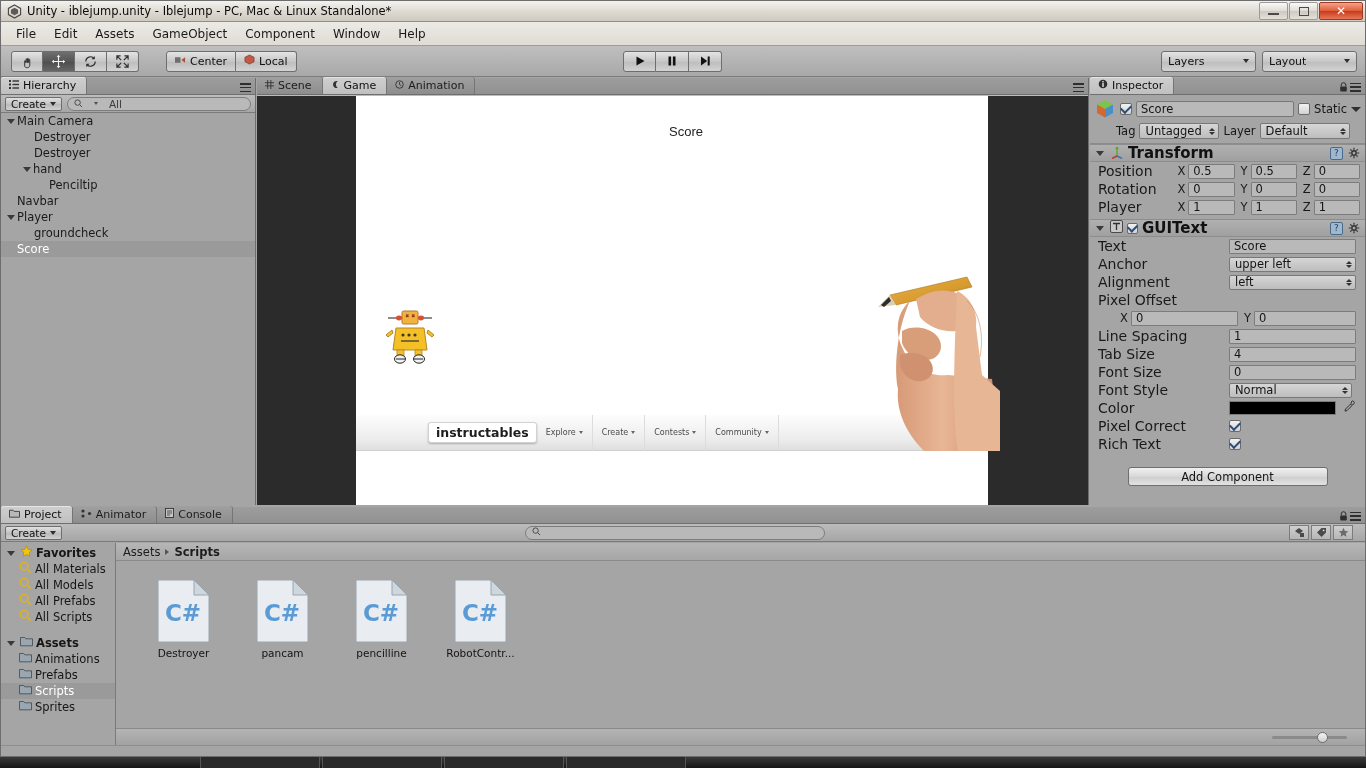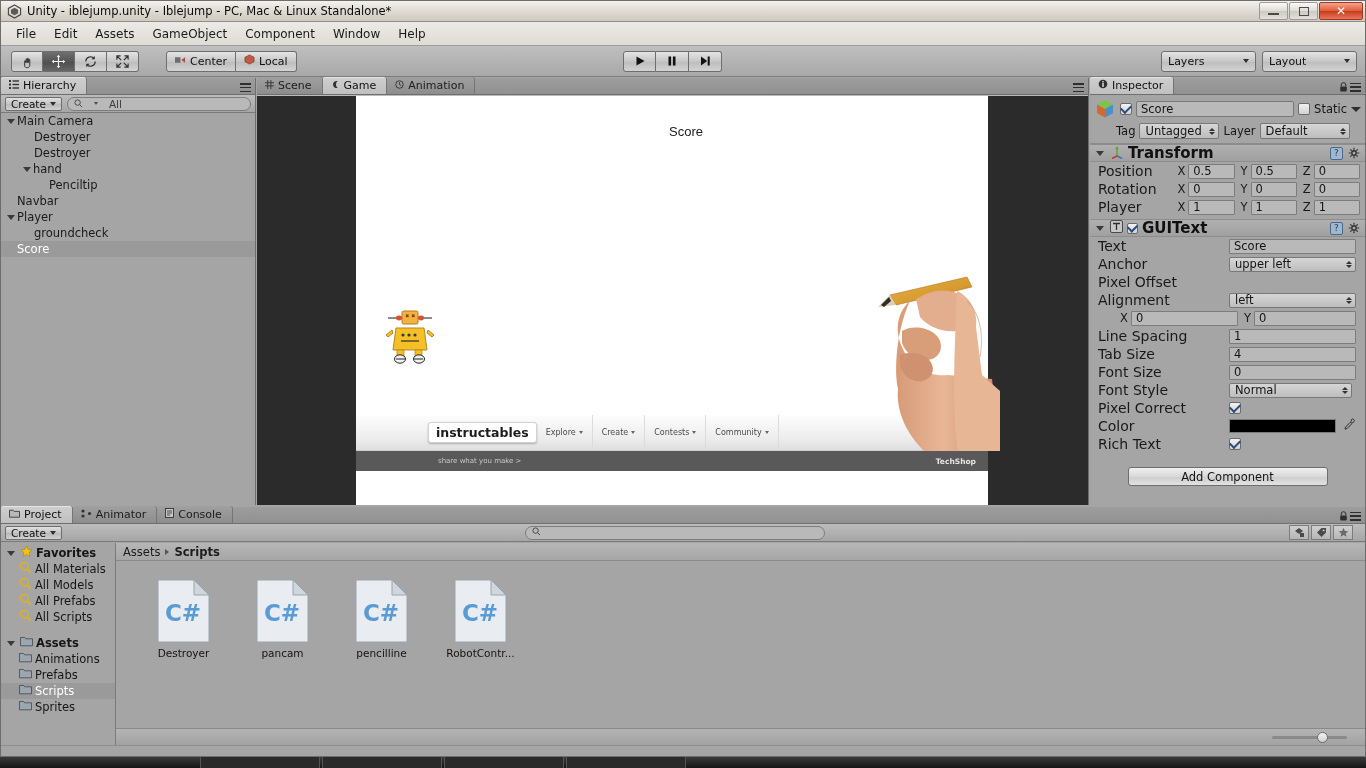--- a/index.html
+++ b/index.html
@@ -607,24 +607,20 @@
                 <span style="border-left:2.5px solid transparent;border-right:2.5px solid transparent;border-top:3px solid #666;"></span>
               </div>
               <div class="nb-item">
                 <span>Contests</span>
                 <span style="border-left:2.5px solid transparent;border-right:2.5px solid transparent;border-top:3px solid #666;"></span>
               </div>
               <div class="nb-item">
                 <span>Community</span>
                 <span style="border-left:2.5px solid transparent;border-right:2.5px solid transparent;border-top:3px solid #666;"></span>
               </div>
-            </div>
-            <div class="nb-bot">
-              <span style="margin-left:70px;">share what you make &gt;</span>
-              <span class="tshop">TechShop</span>
             </div>
           </div>
 
           <div id="hand-photo">
             <svg width="130" height="180" viewBox="0 0 130 180">
               <defs>
                 <linearGradient id="skin" x1="0" y1="0" x2="1" y2="0">
                   <stop offset="0%" stop-color="#d79a77"></stop>
                   <stop offset="45%" stop-color="#e8b696"></stop>
                   <stop offset="100%" stop-color="#c98a66"></stop>
@@ -793,33 +789,33 @@
           <span class="pname" style="width:128px;">Anchor</span>
           <span class="popup" style="flex:1;margin-right:4px;height:15px;">
             <span>upper left</span>
             <span class="updown">
                 <i class="u"></i>
                 <i class="d"></i>
               </span>
           </span>
         </div>
         <div class="prow">
-          <span class="pname" style="width:160px;">Pixel Offset</span>
-        </div>
-        <div class="prow">
           <span class="pname" style="width:128px;">Alignment</span>
           <span class="popup" style="flex:1;margin-right:4px;height:15px;">
             <span>left</span>
             <span class="updown">
                 <i class="u"></i>
                 <i class="d"></i>
               </span>
           </span>
         </div>
         <div class="prow">
+          <span class="pname" style="width:160px;">Pixel Offset</span>
+        </div>
+        <div class="prow">
           <span class="axis" style="margin-left:22px;">X</span>
           <span class="vfield" style="width:107px;">0</span>
           <span class="axis">Y</span>
           <span class="vfield" style="flex:1;margin-right:4px;">0</span>
         </div>
         <div class="prow">
           <span class="pname" style="width:128px;">Line Spacing</span>
           <span class="vfield" style="flex:1;margin-right:4px;">1</span>
         </div>
         <div class="prow">
@@ -834,31 +830,31 @@
           <span class="pname" style="width:128px;">Font Style</span>
           <span class="popup" style="flex:1;margin-right:8px;height:15px;">
             <span>Normal</span>
             <span class="updown">
                 <i class="u"></i>
                 <i class="d"></i>
               </span>
           </span>
         </div>
         <div class="prow">
-          <span class="pname" style="width:128px;">Pixel Correct</span>
-          <span class="chk on"></span>
-        </div>
-        <div class="prow">
           <span class="pname" style="width:128px;">Color</span>
           <span class="colorbar"></span>
           <span style="margin:0 4px 0 4px;">
             <svg width="13" height="13" viewBox="0 0 13 13">
                 <path d="M8.5 1.5a1.6 1.6 0 0 1 2.3 2.3L9.6 5l-1.5-1.5zM7.4 4.2L8.9 5.7 4 10.6l-2 .5.5-2z" fill="none" stroke="#2f2f2f" stroke-width="1"></path>
               </svg>
           </span>
+        </div>
+        <div class="prow">
+          <span class="pname" style="width:128px;">Pixel Correct</span>
+          <span class="chk on"></span>
         </div>
         <div class="prow">
           <span class="pname" style="width:128px;">Rich Text</span>
           <span class="chk on"></span>
         </div>
 
         <div id="add-component-wrap">
           <div id="add-component">Add Component</div>
         </div>
       </div>

